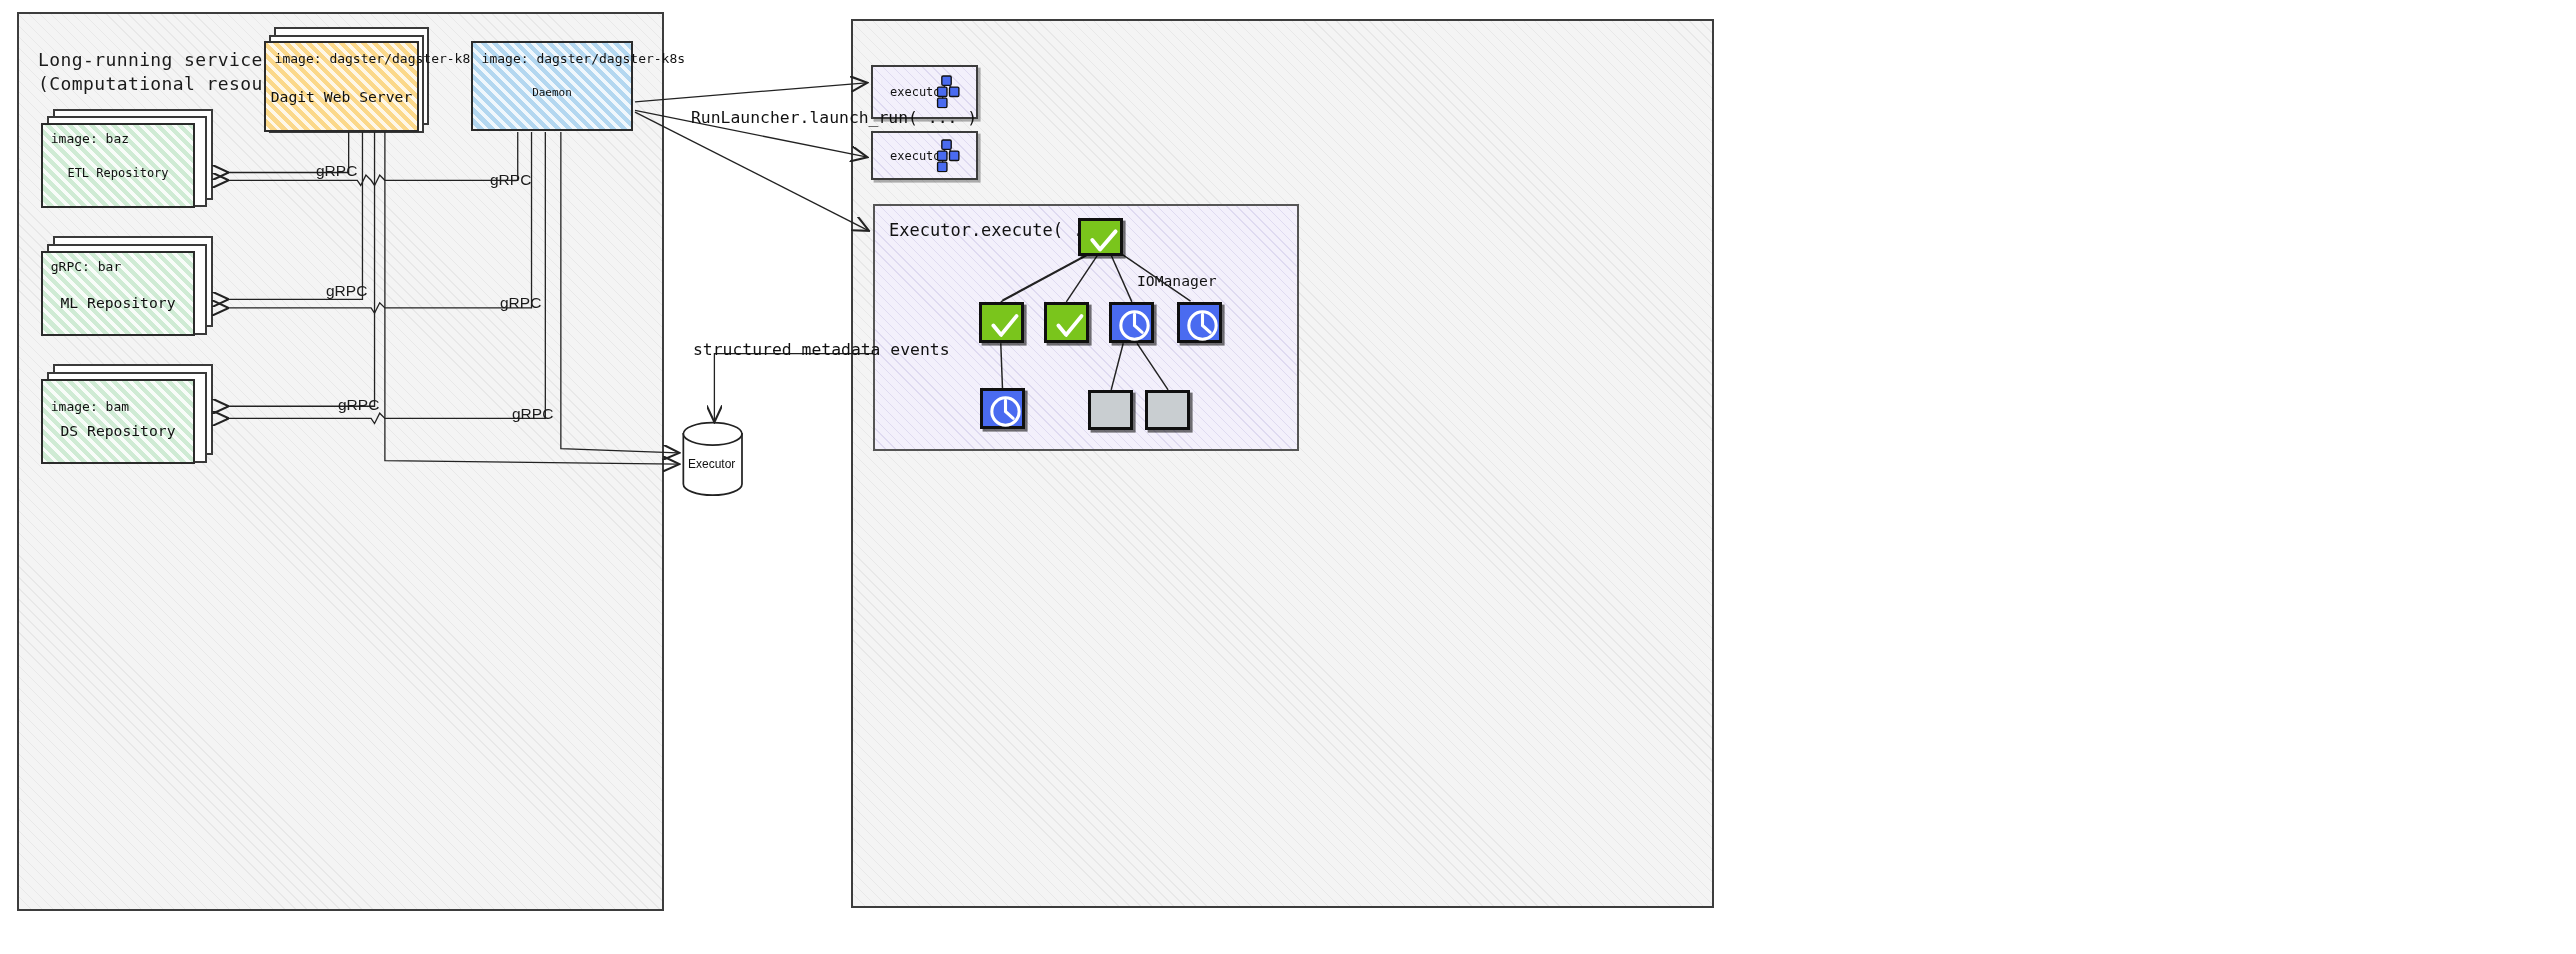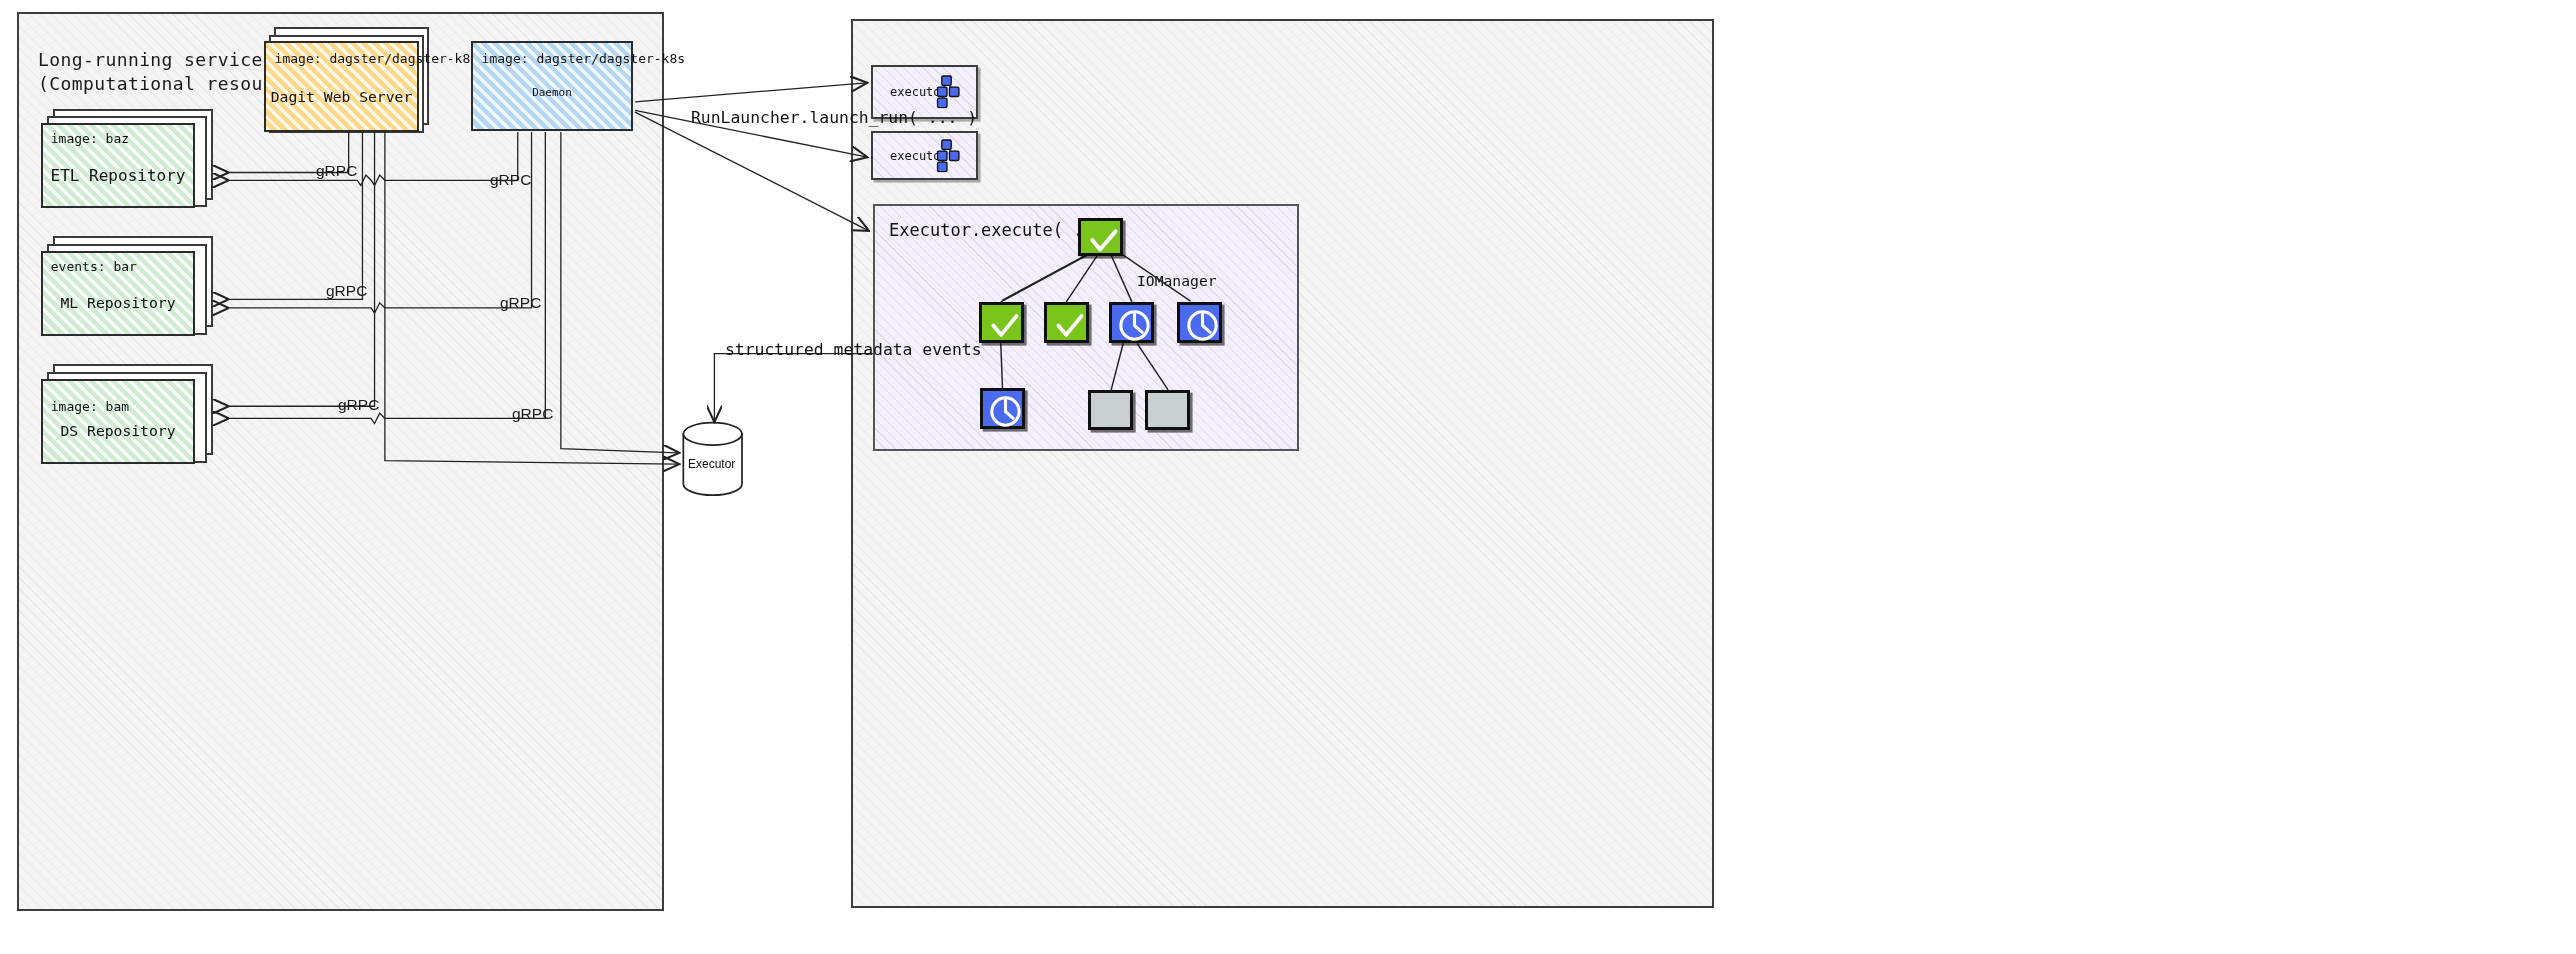--- a/index.html
+++ b/index.html
@@ -172,27 +172,27 @@
 
   <div class="card hatch-blue" style="left:471px; top:41px; width:162px; height:90px;">
     <span class="img-label" style="font-size:13px; left:8.6px; top:7.8px;">image: dagster/dagster-k8s</span>
     <span class="main-label" style="font-size:11px; top:43px;">Daemon</span>
   </div>
 
   <div class="stack-sheet" style="left:53px; top:109px; width:160px; height:91px;"></div>
   <div class="stack-sheet" style="left:47px; top:116px; width:160px; height:91px;"></div>
   <div class="card hatch-green" style="left:41px; top:123px; width:154px; height:85px;">
     <span class="img-label" style="font-size:13px; left:7.8px; top:6px;">image: baz</span>
-    <span class="main-label" style="font-size:16px; top:41px;">ETL Repository</span>
+    <span class="main-label" style="font-size:12px; top:41px;">ETL Repository</span>
   </div>
 
   <div class="stack-sheet" style="left:53px; top:236px; width:160px; height:91px;"></div>
   <div class="stack-sheet" style="left:47px; top:244px; width:160px; height:91px;"></div>
   <div class="card hatch-green" style="left:41px; top:251px; width:154px; height:85px;">
-    <span class="img-label" style="font-size:13px; left:7.8px; top:6px;">events: bar</span>
+    <span class="img-label" style="font-size:13px; left:7.8px; top:6px;">gRPC: bar</span>
     <span class="main-label" style="font-size:14.7px; top:41px;">ML Repository</span>
   </div>
 
   <div class="stack-sheet" style="left:53px; top:364px; width:160px; height:91px;"></div>
   <div class="stack-sheet" style="left:47px; top:372px; width:160px; height:91px;"></div>
   <div class="card hatch-green" style="left:41px; top:379px; width:154px; height:85px;">
     <span class="img-label" style="font-size:13px; left:7.8px; top:18px;">image: bam</span>
     <span class="main-label" style="font-size:14.7px; top:41px;">DS Repository</span>
   </div>
 
@@ -323,16 +323,16 @@
   </svg>
 
   <div class="edge-label" style="left:316px; top:162px;">gRPC</div>
   <div class="edge-label" style="left:490px; top:171px;">gRPC</div>
   <div class="edge-label" style="left:326px; top:282px;">gRPC</div>
   <div class="edge-label" style="left:500px; top:294px;">gRPC</div>
   <div class="edge-label" style="left:338px; top:396px;">gRPC</div>
   <div class="edge-label" style="left:512px; top:405px;">gRPC</div>
 
   <div class="freeform-label" style="left:675px; top:108px; font-size:16.4px;margin-left:16px;">RunLauncher.launch_run( ... )</div>
-  <div class="freeform-label" style="left:725px; top:340px; font-size:16.4px;">structured metadata events</div>
+  <div class="freeform-label" style="left:693px; top:340px; font-size:16.4px;">structured metadata events</div>
 
 </div>
 
 
 </body></html>

